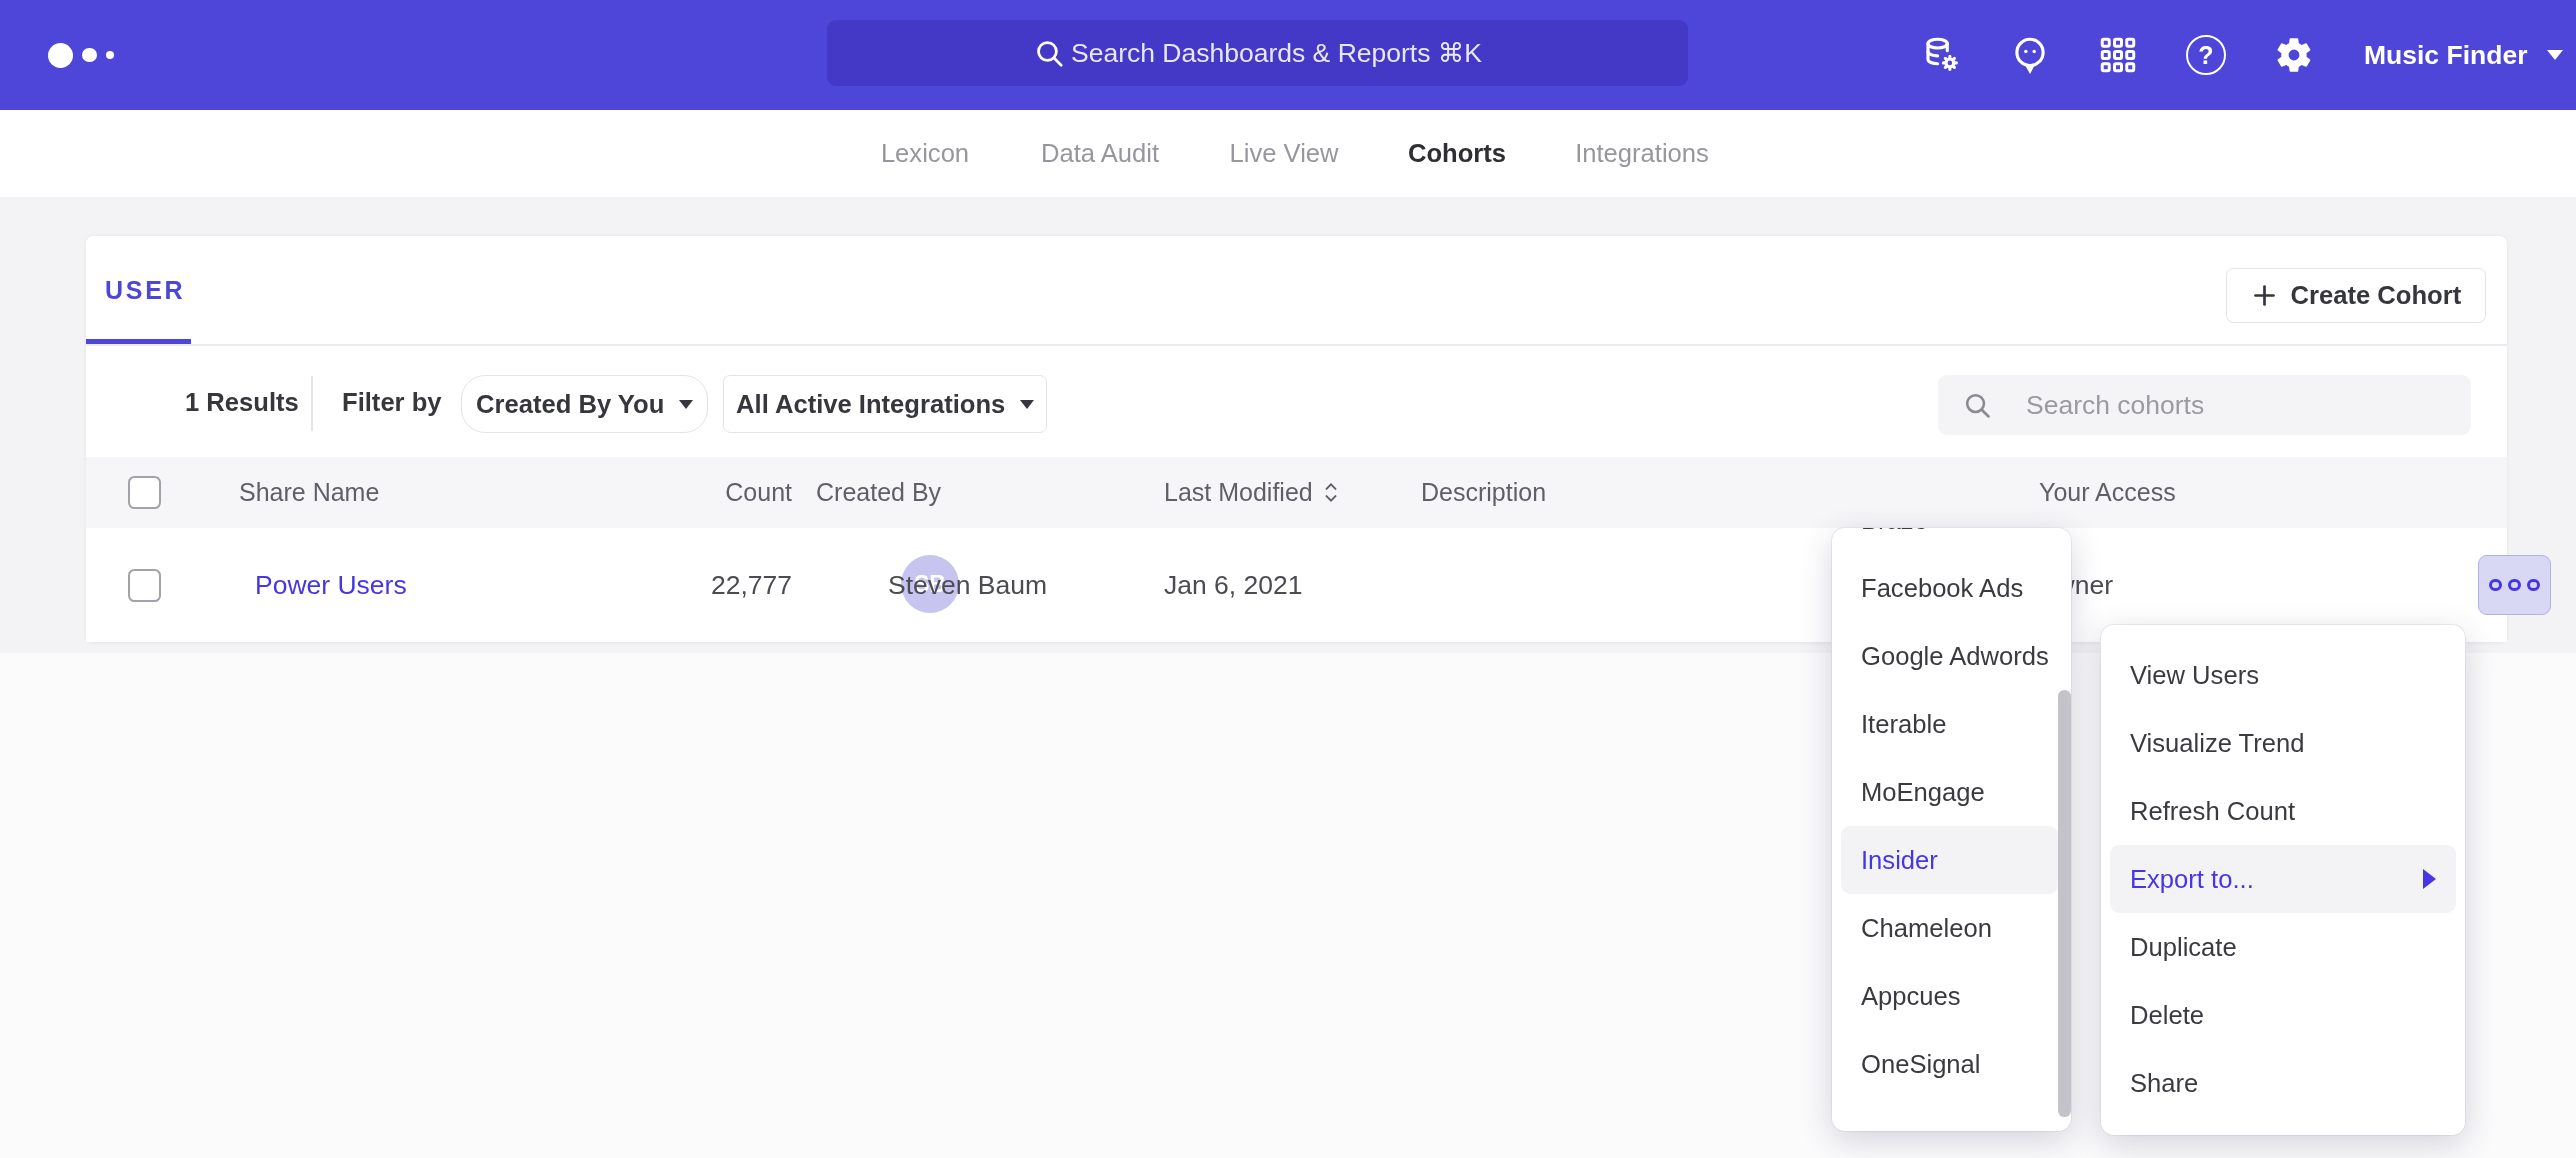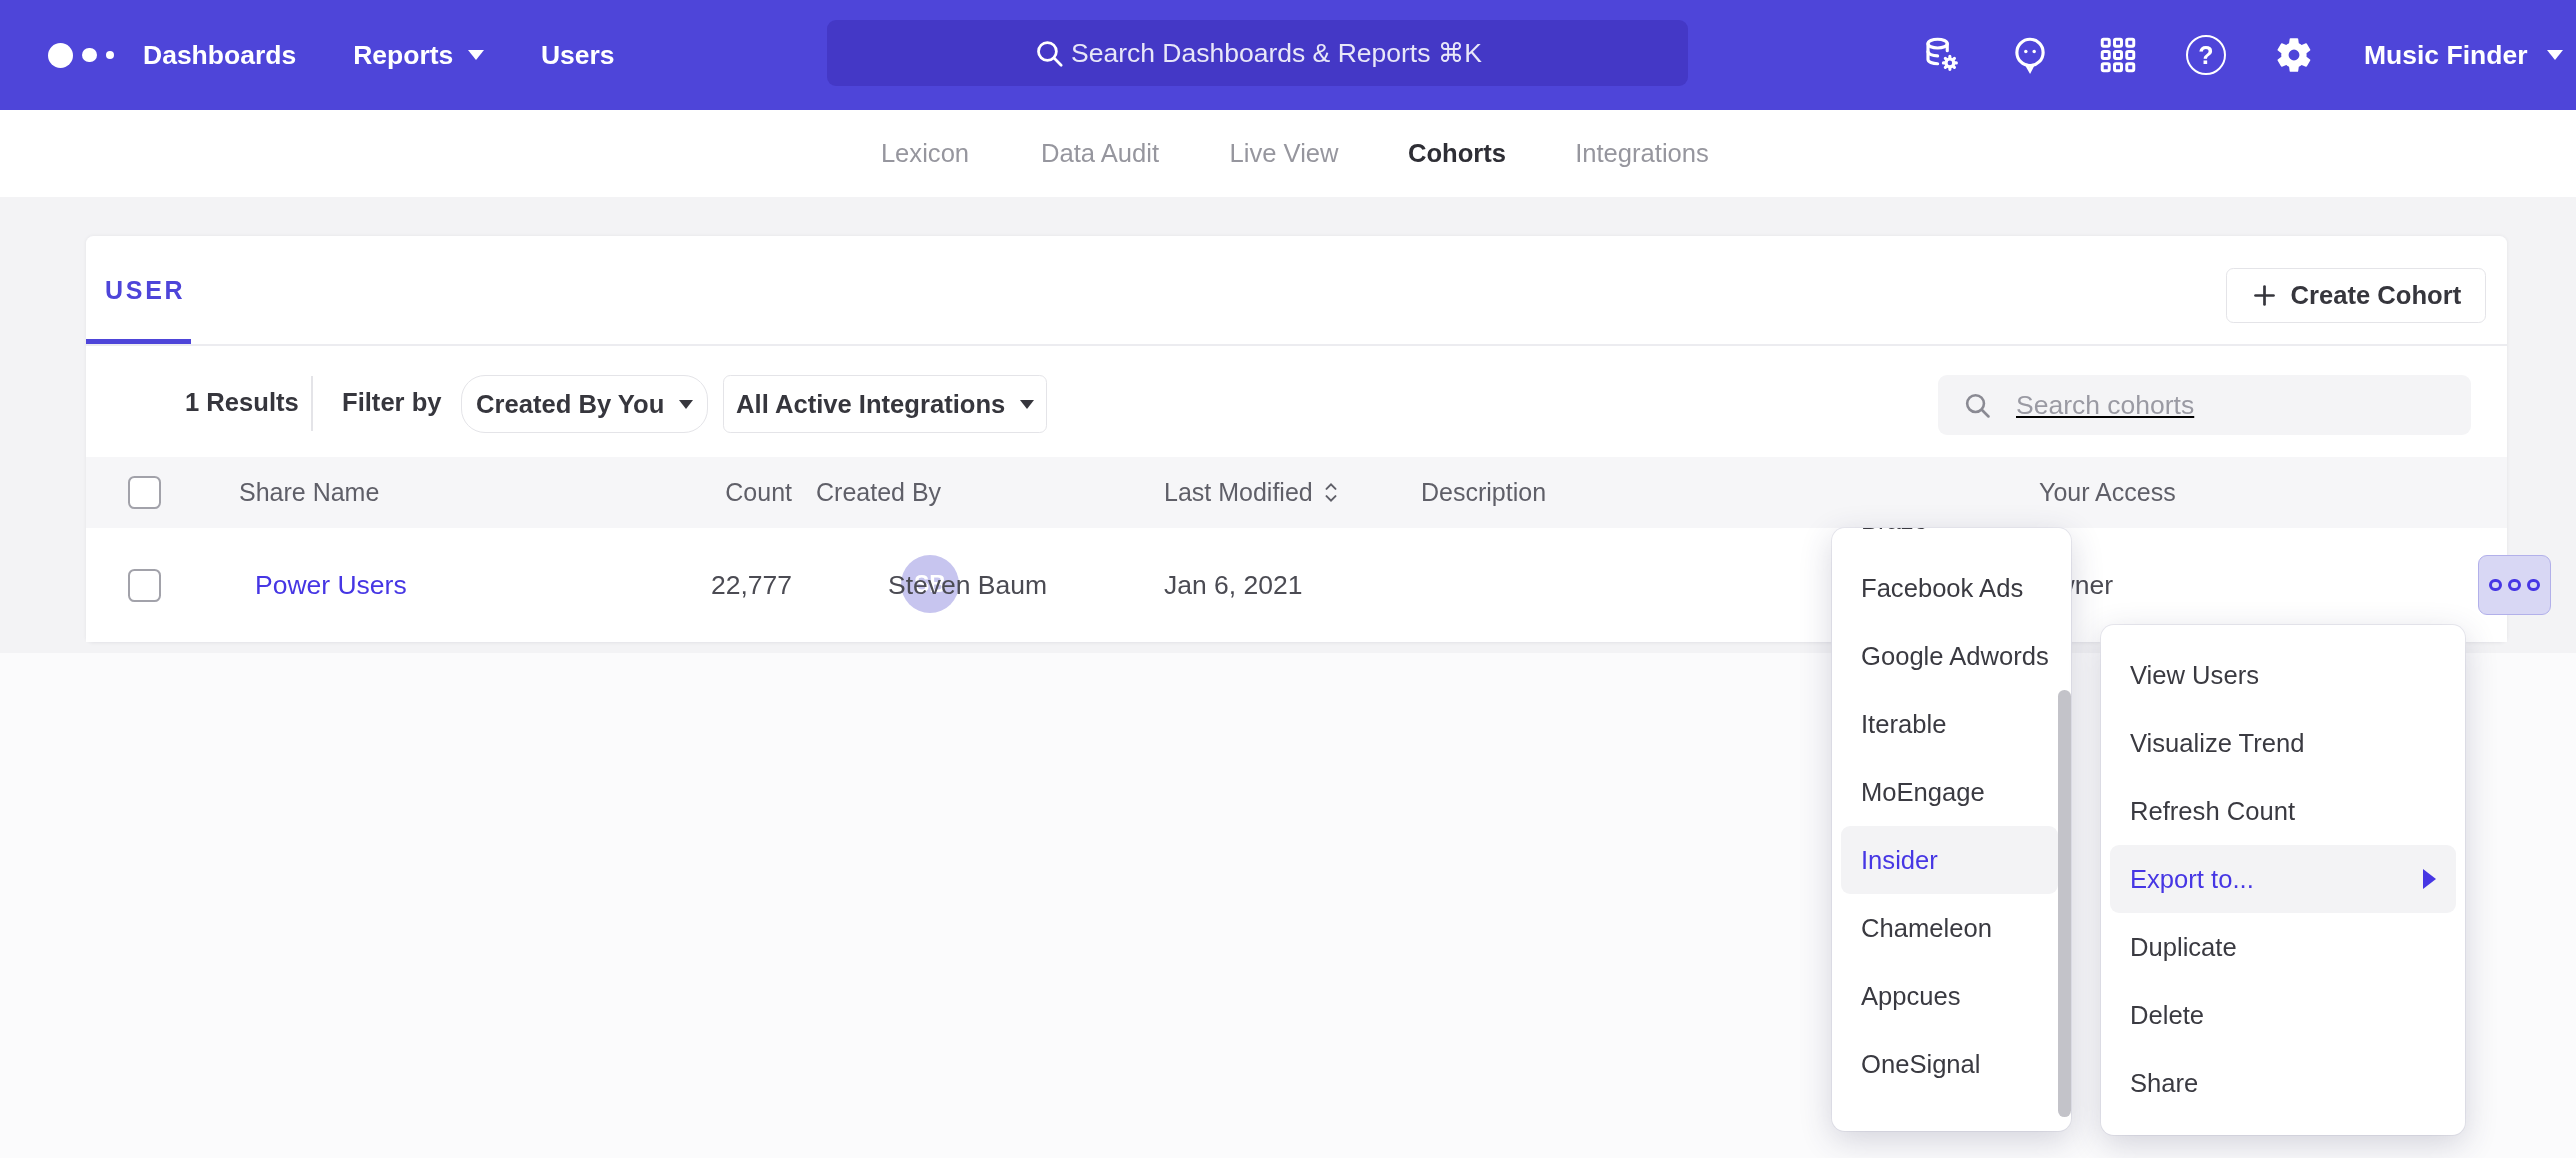--- a/index.html
+++ b/index.html
@@ -39,21 +39,21 @@
   .create-cohort-btn { position:absolute; left:2226px; top:268px; width:260px; height:55px; background:#fff; border:1.8px solid #e4e4e8; border-radius:7.3px; display:flex; align-items:center; justify-content:center; gap:12.8px; font-size:25.6px; font-weight:600; color:#36363d; cursor:pointer; z-index:2; }
 
   
   .results-count { position:absolute; left:185px; top:388px; font-size:25.6px; font-weight:600; color:#36363d; z-index:2; }
   .filter-divider { position:absolute; left:311px; top:376px; width:1.8px; height:55px; background:#e4e4e8; z-index:2; }
   .filter-by-label { position:absolute; left:342px; top:388px; font-size:25.6px; font-weight:600; color:#36363d; z-index:2; }
   .filter-btn { position:absolute; top:375px; height:58px; background:#fff; border:1.8px solid #e4e4e8; border-radius:7.3px; display:flex; align-items:center; justify-content:center; gap:14.6px; font-size:25.6px; font-weight:600; color:#36363d; cursor:pointer; z-index:2; }
   .filter-btn .caret-down { border-top-color:#36363d; border-left-width:7.3px; border-right-width:7.3px; border-top-width:9px; }
   .btn-created-by { left:461px; width:247px;border-radius:24px; }
   .btn-integrations { left:723px; width:324px; }
-  .cohort-search { position:absolute; left:1938px; top:375px; width:533px; height:60px; background:#f4f4f6; border-radius:9px; display:flex; align-items:center; gap:23px; padding-left:24px; cursor:text; z-index:2;text-decoration:underline; }
+  .cohort-search { position:absolute; left:1938px; top:375px; width:533px; height:60px; background:#f4f4f6; border-radius:9px; display:flex; align-items:center; gap:33px; padding-left:24px; cursor:text; z-index:2; }
   .cohort-search-text { color:#9a9aa3; font-size:26.5px; }
 
   
   .table-header { position:absolute; left:86px; top:457px; width:2421px; height:71px; background:#f6f6f8; z-index:2; }
   .th { position:absolute; top:0; height:71px; display:flex; align-items:center; font-size:25px; font-weight:500; color:#5f5f68; }
   .checkbox { width:33px; height:33px; background:#fff; border:2.7px solid #a2a2aa; border-radius:6.4px; cursor:pointer; }
   .sort-icon { margin-left:9px; display:inline-flex; }
   .table-row { position:absolute; left:86px; top:528px; width:2421px; height:114px; background:#ffffff; z-index:2; }
   .td { position:absolute; top:0; height:114px; display:flex; align-items:center; font-size:26.5px; color:#4b4b53; }
   .cohort-link { color:#4636e4; cursor:pointer;margin-left:16px; }
@@ -77,32 +77,20 @@
 <body>
 
 <div id="app">
 
   <div class="navbar">
     <div class="brand">
       <span class="dot d1"></span>
       <span class="dot d2"></span>
       <span class="dot d3"></span>
     </div>
-    <div class="nav-links">
-      <div class="nav-link">
-        <span>Dashboards</span>
-      </div>
-      <div class="nav-link">
-        <span>Reports</span>
-        <span class="caret-down"></span>
-      </div>
-      <div class="nav-link">
-        <span>Users</span>
-      </div>
-    </div>
     <div class="nav-search">
       <svg width="33" height="33" viewBox="0 0 24 24" fill="none" stroke="#ffffff" stroke-width="2" stroke-linecap="round">
         <circle cx="10.5" cy="10.5" r="6.5"></circle>
           <line x1="15.3" y1="15.3" x2="20.5" y2="20.5"></line>
       </svg>
       <span class="nav-search-text">Search Dashboards &amp; Reports ⌘K</span>
     </div>
     <div class="nav-icons">
       <div class="nav-icon">
         <svg width="42" height="42" viewBox="0 0 24 24" fill="none" stroke="#ffffff" stroke-width="1.8" stroke-linecap="round">

